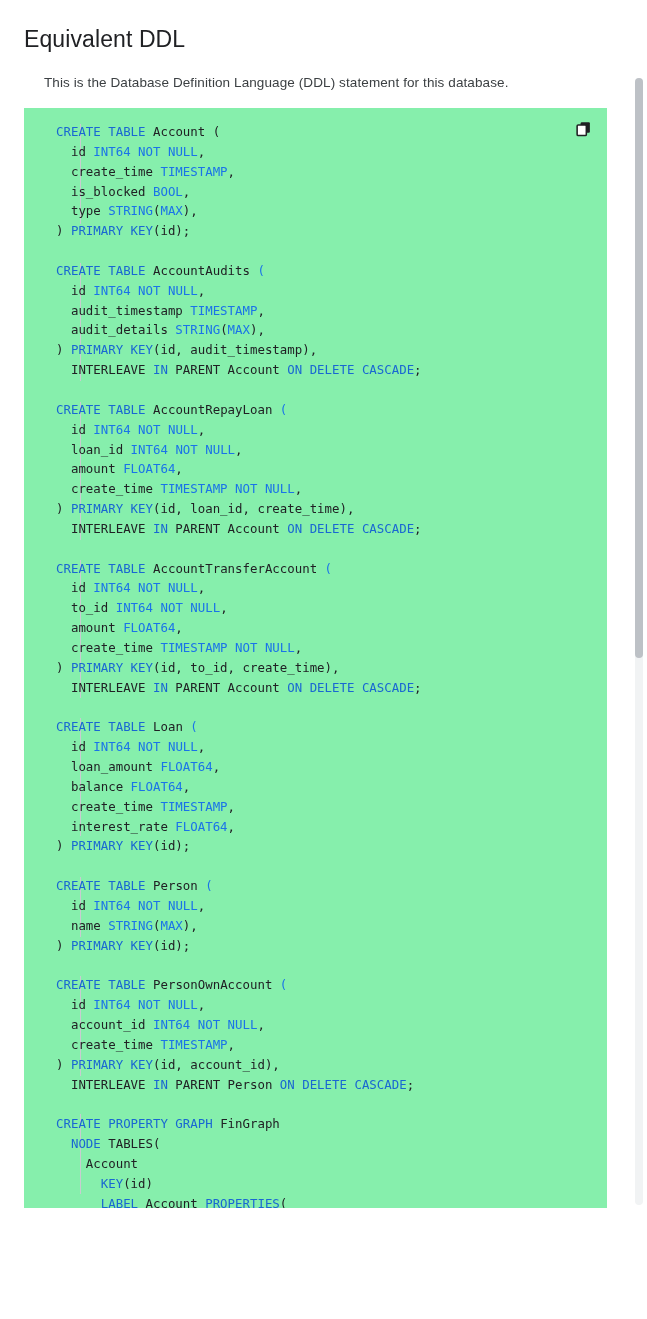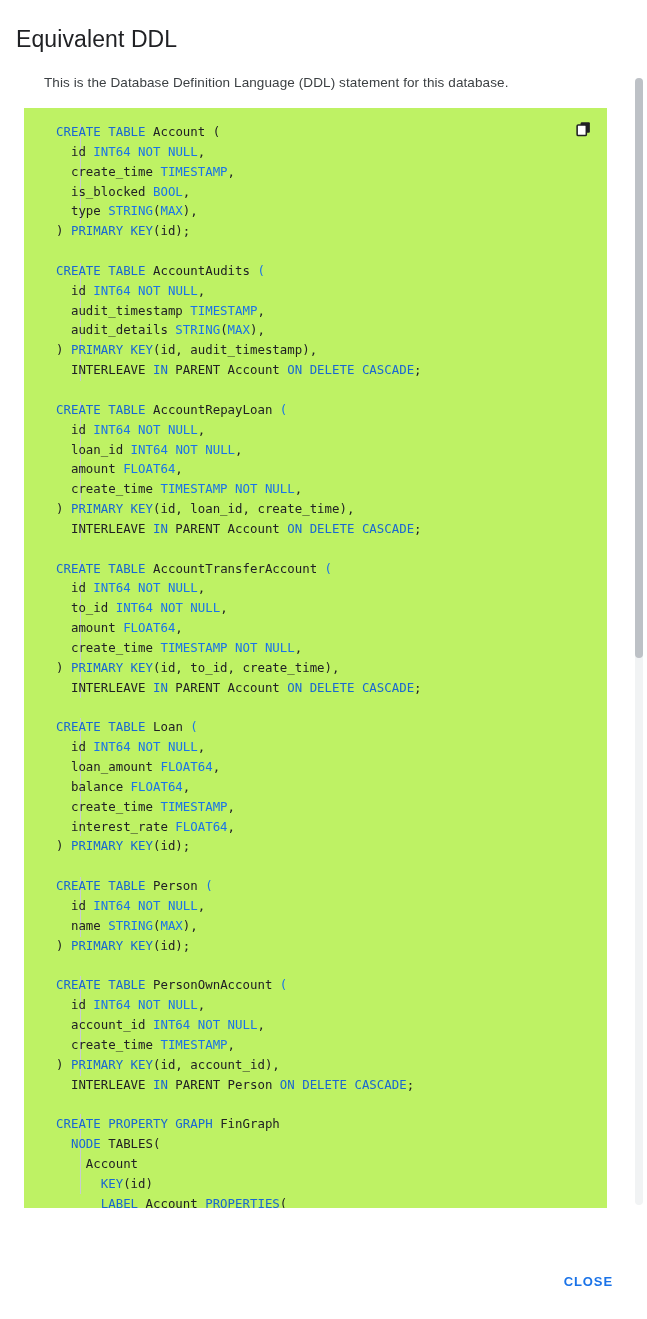--- a/index.html
+++ b/index.html
@@ -16,36 +16,36 @@
     position: relative;
     width: 647px;
     height: 1319px;
     box-sizing: border-box;
     background: #ffffff;
   }
   .dialog-title {
     font-size: 23px;
     font-weight: 400;
     color: #202124;
-    padding: 26px 24px 0 16px;
+    padding: 26px 24px 0 24px;
     letter-spacing: 0.1px;
   }
   .dialog-subtitle {
     font-size: 13.5px;
     color: #3c4043;
     padding: 22px 24px 0 24px;
     letter-spacing: 0.1px;
     margin-left: 20px;
   }
   .code-wrap {
     position: relative;
     margin: 18px 24px 0 24px;
     width: 583px;
     height: 1100px;
-    background: #bef264;
+    background: #86efac;
     box-sizing: border-box;
     overflow: hidden;
   }
   .code-scroll {
     position: absolute;
     top: 0; left: 0; right: 0; bottom: 0;
     overflow: hidden;
     padding: 14px 34px 14px 0;
     box-sizing: border-box;
   }
@@ -207,17 +207,14 @@
 <span class="plain">    Account</span>
 <span class="kw">      KEY</span><span class="plain">(id)</span>
 <span class="kw">      LABEL</span><span class="plain"> Account </span><span class="kw">PROPERTIES</span><span class="plain">(</span></pre>
     </div>
   </div>
 
   <div class="scrollbar-track">
     <div class="scrollbar-thumb"></div>
   </div>
 
-  <div class="dialog-actions">
-    <button class="close-button">Close</button>
-  </div>
 
 </div>
 
 </body></html>

